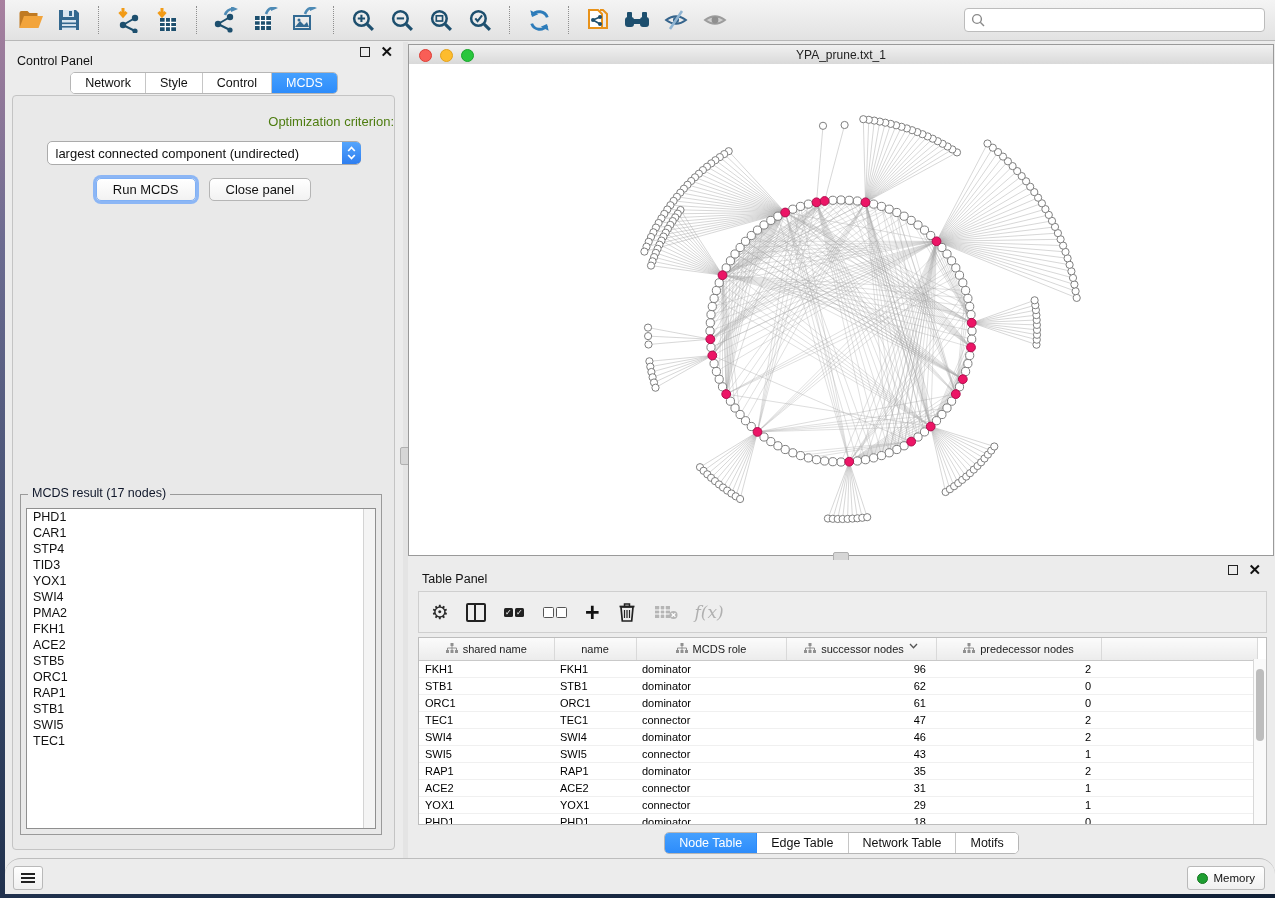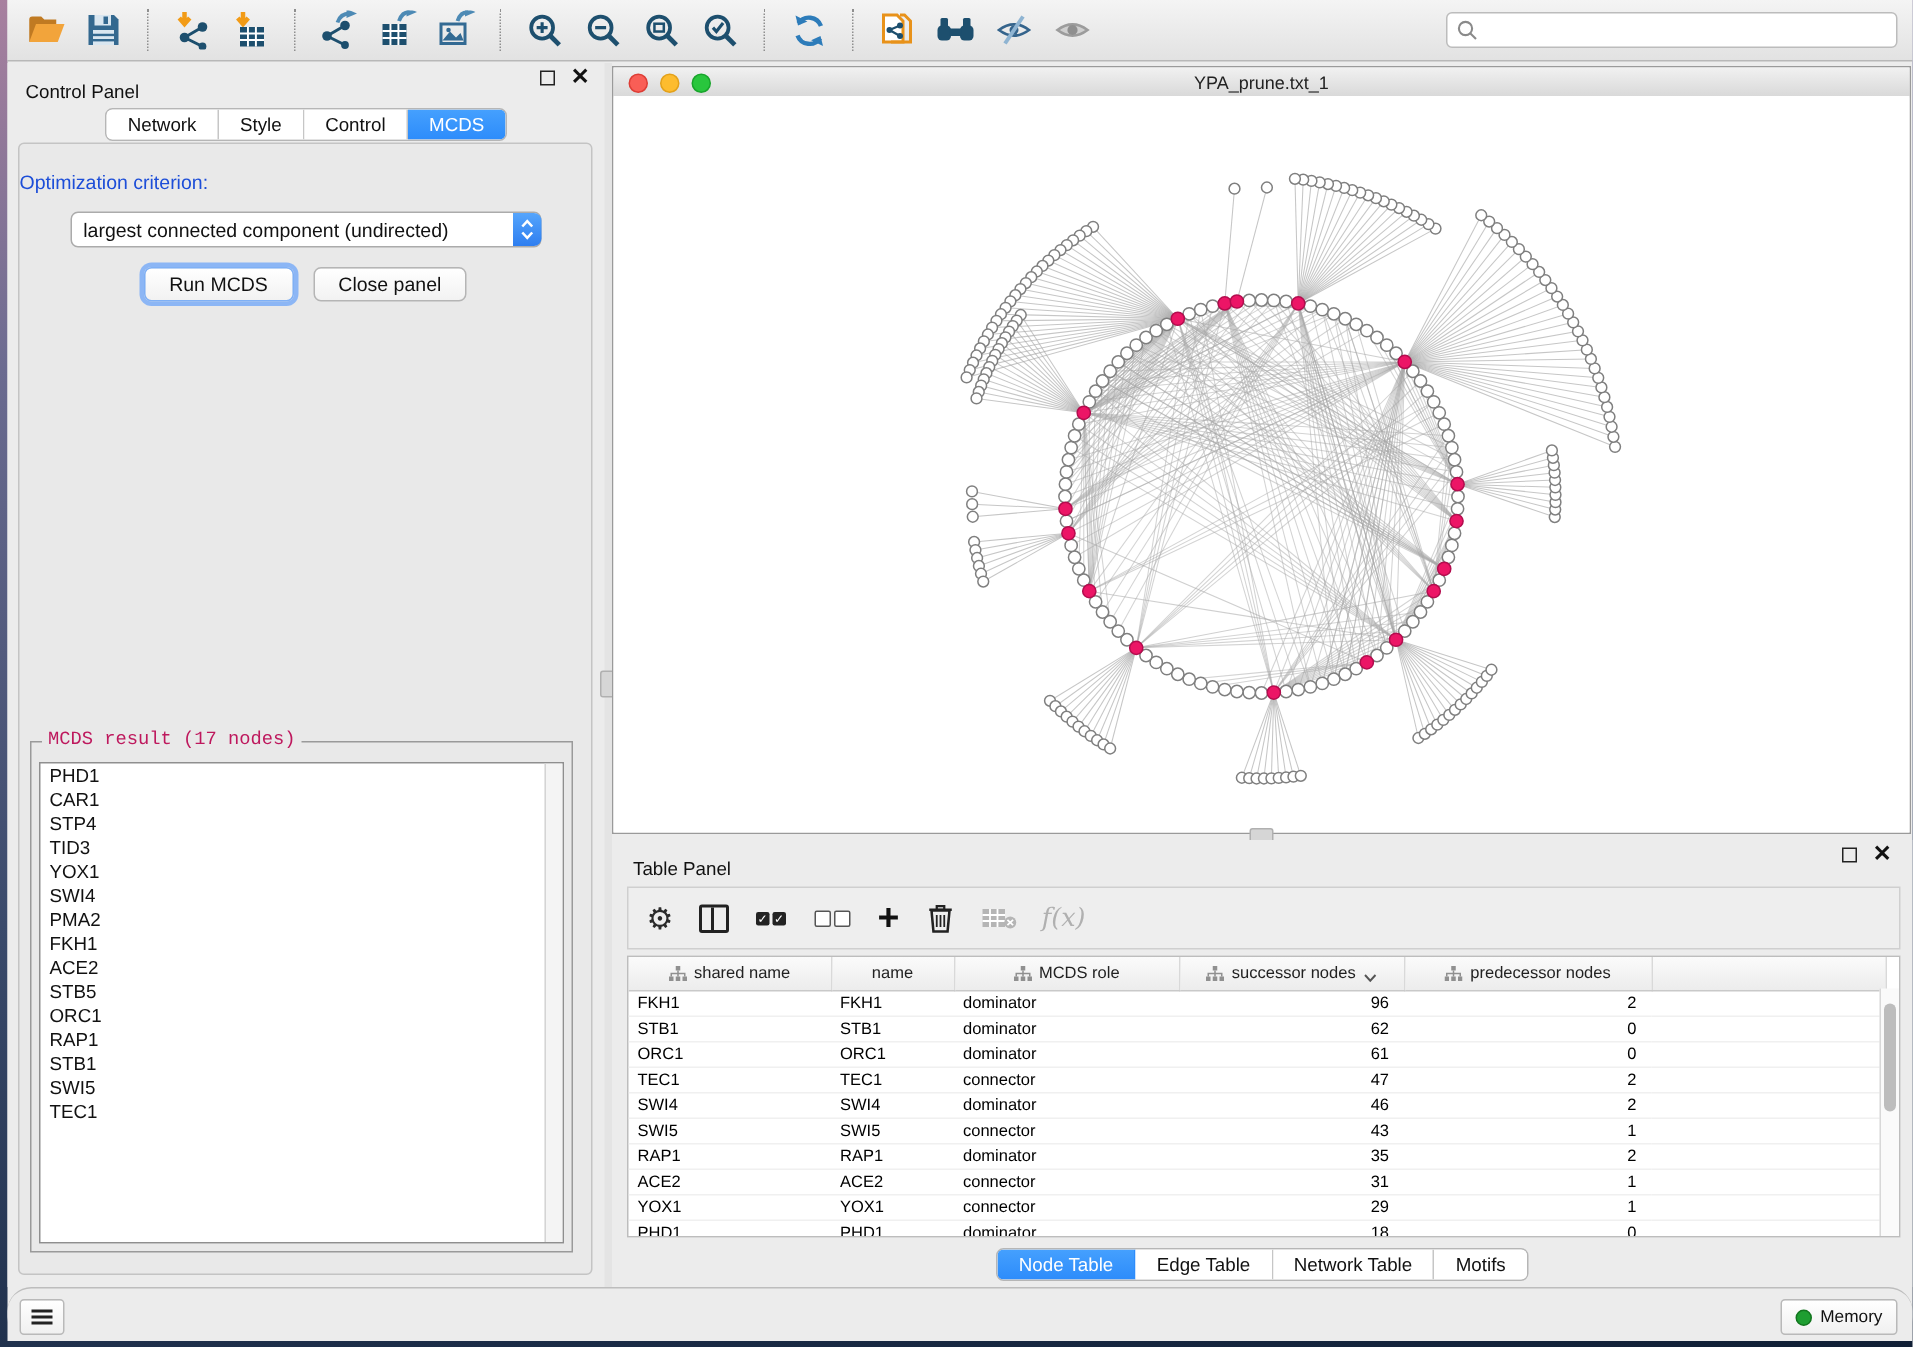--- a/index.html
+++ b/index.html
@@ -25,34 +25,34 @@
   .panel-btns{position:absolute;right:10px;top:5px;display:flex;gap:10px;align-items:center;}
   .float-box{width:8px;height:8px;border:1.6px solid #222;display:inline-block;}
   .close-x{font-size:15px;font-weight:bold;color:#111;line-height:10px;}
   .tabs-row{display:flex;justify-content:center;margin-top:4px;}
   .seg{display:flex;border:1px solid #b6b6b6;border-radius:5px;overflow:hidden;background:#fff;}
   .seg .tab{font-size:12.5px;color:#111;padding:3px 14px;border-right:1px solid #c6c6c6;background:#fff;}
   .seg .tab:last-child{border-right:none;}
   .seg .tab.sel{background:linear-gradient(#45a0fe,#2d8cfb);color:#fff;border-right-color:#2d8cfb;}
   .cp-content{position:absolute;left:7px;right:8px;top:53px;bottom:8px;background:#e9e9e9;
     border:1px solid #c4c4c4;border-radius:4px;}
-  .opt-label{text-align:left;font-size:13px;color:#1d4ed8;margin-top:18px;}
+  .opt-label{text-align:right;font-size:13px;color:#4d7c0f;margin-top:18px;}
   .select{position:relative;margin:12px auto 0;width:312px;height:22px;background:#fff;
     border:1px solid #ababab;border-radius:5px;display:flex;align-items:center;}
   .select .val{flex:1;font-size:13px;padding:0 8px;color:#111;white-space:nowrap;}
   .select .stepper{width:19px;height:22px;margin-right:-1px;border-radius:0 5px 5px 0;
     background:linear-gradient(#55a5fc,#2e7ef0);display:flex;flex-direction:column;
     align-items:center;justify-content:center;gap:1px;}
   .btn-row{display:flex;justify-content:center;gap:13px;margin-top:13px;}
   .mac-btn{font-size:13px;color:#111;background:linear-gradient(#ffffff,#f2f2f2);
     border:1px solid #b5b5b5;border-radius:5px;padding:3px 16px;}
   .mac-btn.focused{box-shadow:0 0 0 3px rgba(64,140,255,.55);border-color:#7fb0f5;}
   .fieldset{position:absolute;left:7px;right:12px;top:398px;bottom:14px;border:1px solid #9a9a9a;}
   .fieldset .legend{position:absolute;top:-9px;left:7px;background:#e9e9e9;padding:0 4px;
-    font-size:12.5px;color:#be185d;font-family:Liberation Mono, monospace;}
+    font-size:12.5px;color:#0f172a;}
   .listbox{position:absolute;left:5px;right:5px;top:13px;bottom:5px;background:#fff;
     border:1px solid #8f8f8f;overflow:hidden;}
   .listbox .scroll-track{position:absolute;right:0;top:0;bottom:0;width:11px;background:#f4f4f4;
     border-left:1px solid #d4d4d4;}
   .list-item{font-size:12.5px;color:#111;line-height:16px;padding-left:6px;}
 
   
   .v-split{position:absolute;left:398px;top:42px;width:5px;height:816px;background:#e4e4e4;}
   .v-grip{position:absolute;left:-3px;top:405px;width:10px;height:16px;background:#d6d6d6;
     border:1px solid #b0b0b0;border-radius:2px;}
@@ -81,21 +81,21 @@
   .cb.on{background:#222;color:#fff;font-size:8px;line-height:9px;text-align:center;}
   .cb.off{border:1.5px solid #555;background:#fff;}
   .plus-glyph{font-size:25px;font-weight:bold;color:#111;line-height:20px;}
   .fx-glyph{font-family:"DejaVu Serif",serif;font-style:italic;font-size:17px;color:#b0b0b0;}
   .tbl-wrap{position:absolute;left:10px;right:8px;top:77px;bottom:33px;background:#fff;
     border:1px solid #bdbdbd;overflow:hidden;}
   table.grid{border-collapse:collapse;width:838px;table-layout:fixed;}
   .grid th{height:20px;background:linear-gradient(#fbfbfb,#ececec);border-bottom:1px solid #c9c9c9;
     border-right:1px solid #d9d9d9;font-size:11px;font-weight:normal;color:#222;text-align:center;
     white-space:nowrap;overflow:hidden;}
-  .grid th .th-inner{display:flex;align-items:flex-end;justify-content:center;gap:5px;padding:0 4px;}
+  .grid th .th-inner{display:flex;align-items:flex-start;justify-content:center;gap:5px;padding:0 4px;}
   .grid td{height:16px;font-size:11px;color:#000;padding:0 6px;white-space:nowrap;overflow:hidden;
     border-bottom:1px solid #f0f0f0;}
   .grid td.num{text-align:right;padding-right:10px;}
   .tbl-scroll{position:absolute;right:0;top:21px;bottom:0;width:12px;background:#fafafa;
     border-left:1px solid #d8d8d8;}
   .tbl-thumb{position:absolute;left:1.5px;top:10px;width:8px;height:72px;background:#bdbdbd;border-radius:5px;}
   .tp-tabs{position:absolute;left:0;right:0;bottom:4px;display:flex;justify-content:center;}
 
   
   .status-bar{position:absolute;left:0;top:858px;width:100%;height:36px;background:#ececec;

